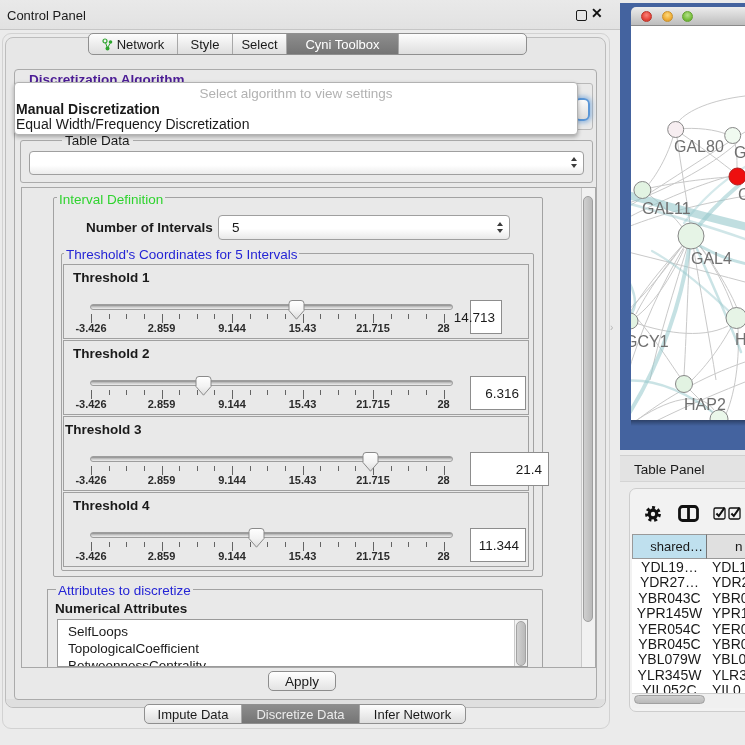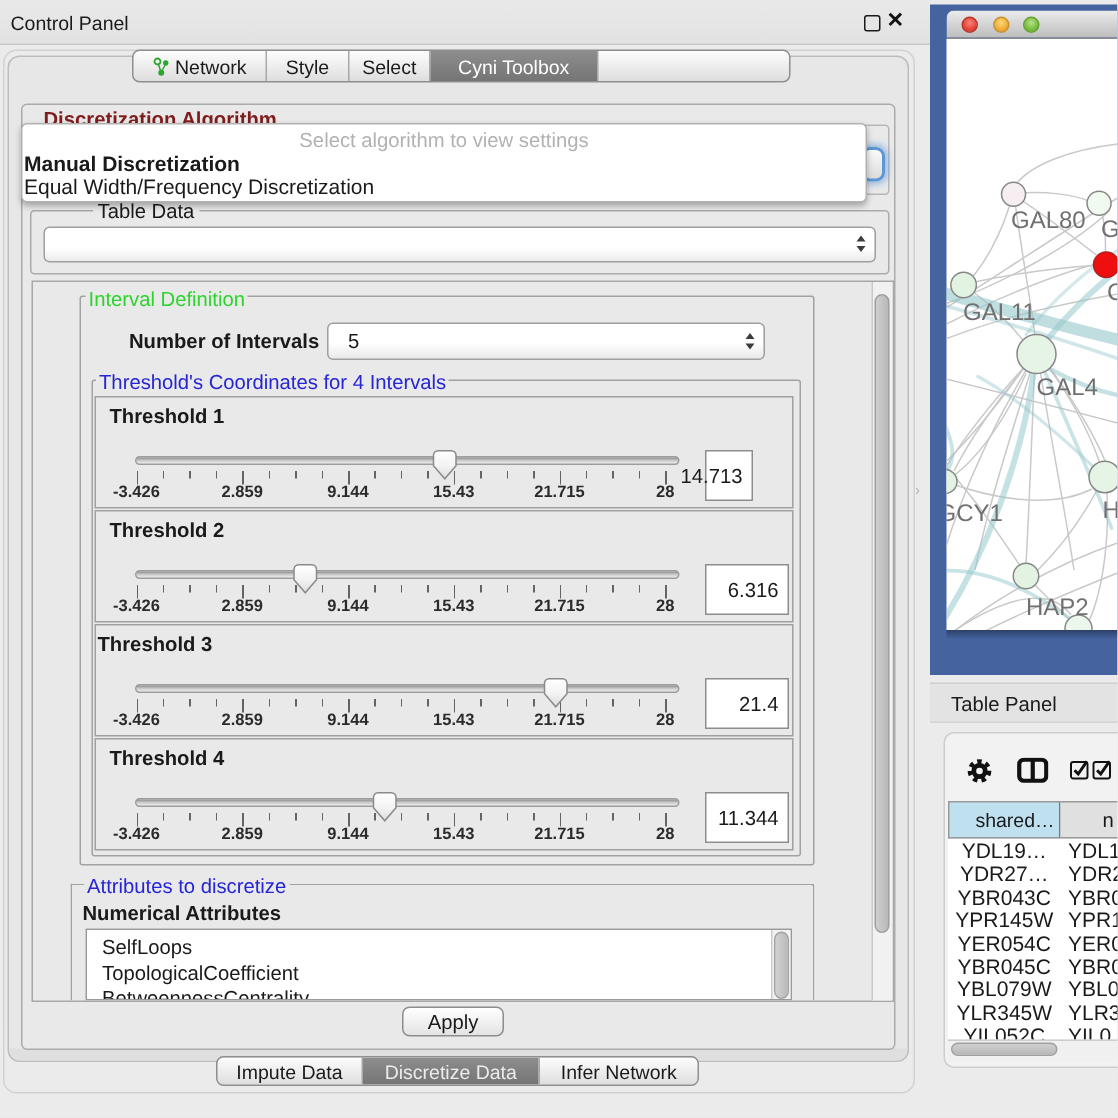--- a/index.html
+++ b/index.html
@@ -28,21 +28,21 @@
     <span>Network</span>
     </div>
   <div style="width:55px;border-right:1px solid #a8a8a8;display:flex;align-items:center;justify-content:center;">Style</div>
   <div style="width:54px;border-right:1px solid #a8a8a8;display:flex;align-items:center;justify-content:center;">Select</div>
   <div style="width:112px;border-right:1px solid #a8a8a8;display:flex;align-items:center;justify-content:center;background:linear-gradient(#8d8d8d,#757575);color:#fff;">Cyni Toolbox</div>
 </div>
 
 <div class="abs" style="left:14px;top:69px;width:583px;height:631px;background:#e9e9e9;border:1px solid #ababab;border-radius:4px;"></div>
 
 <div class="abs" style="left:20px;top:83px;width:573px;height:47px;border:1px solid #b8b8b8;border-radius:3px;"></div>
-<div class="abs" style="left:26px;top:72px;font-weight:bold;color:#7f1d1d;background:#e9e9e9;padding:0 3px;">Discretization Algorithm</div>
+<div class="abs" style="left:26px;top:72px;font-weight:bold;color:#4c1d95;background:#e9e9e9;padding:0 3px;">Discretization Algorithm</div>
 
 <div class="abs" style="left:574px;top:98px;width:16px;height:23px;border:2px solid #5b96d6;border-radius:6px;background:linear-gradient(#fafafa,#dcdcdc);box-shadow:0 0 4px 2px rgba(90,150,214,0.55);"></div>
 
 <div class="abs" style="left:20px;top:140px;width:573px;height:43px;border:1px solid #ababab;border-radius:3px;"></div>
 <div class="abs" style="left:26px;top:133px;background:#e9e9e9;padding:0 3px;margin-left:36px;">Table Data</div>
 <div class="abs" style="left:29px;top:151px;width:555px;height:24px;background:linear-gradient(#ffffff,#ffffff 60%,#ececec);border:1px solid #9f9f9f;border-radius:4px;display:flex;align-items:center;">
   <div style="position:absolute;right:6px;top:5px;display:flex;flex-direction:column;gap:3px;align-items:center;">
     <div style="width:0;height:0;border-left:3.5px solid transparent;border-right:3.5px solid transparent;border-bottom:4px solid #3c3c3c;"></div>
     <div style="width:0;height:0;border-left:3.5px solid transparent;border-right:3.5px solid transparent;border-top:4px solid #3c3c3c;"></div>
   </div>
@@ -59,21 +59,21 @@
 <div class="abs bold" style="left:86px;top:220px;">Number of Intervals</div>
 <div class="abs" style="left:218px;top:215px;width:292px;height:25px;background:linear-gradient(#ffffff,#ffffff 55%,#e9e9e9);border:1px solid #9f9f9f;border-radius:4px;display:flex;align-items:center;">
   <span style="padding-left:13px;">5</span>
   <div style="position:absolute;right:6px;top:6px;display:flex;flex-direction:column;gap:3px;align-items:center;">
     <div style="width:0;height:0;border-left:3.5px solid transparent;border-right:3.5px solid transparent;border-bottom:4px solid #3c3c3c;"></div>
     <div style="width:0;height:0;border-left:3.5px solid transparent;border-right:3.5px solid transparent;border-top:4px solid #3c3c3c;"></div>
   </div>
 </div>
 
 <div class="abs" style="left:61px;top:253px;width:473px;height:318px;border:1px solid #a2a2a2;border-radius:2px;"></div>
-<div class="abs" style="left:64px;top:247px;color:#2525d5;background:#e9e9e9;padding:0 2px;">Threshold's Coordinates for 4 Intervals</div>
+<div class="abs" style="left:64px;top:247px;color:#2525d5;background:#e9e9e9;padding:0 2px;">Threshold's Coordinates for 5 Intervals</div>
 
 <svg width="0" height="0" style="position:absolute">
     <defs>
       <linearGradient id="thg" x1="0" y1="0" x2="0" y2="1">
         <stop offset="0" stop-color="#ffffff"></stop>
         <stop offset="0.55" stop-color="#f2f2f2"></stop>
         <stop offset="1" stop-color="#dcdcdc"></stop>
       </linearGradient>
     </defs>
   </svg>
@@ -117,21 +117,21 @@
 <div class="abs" style="left:90.5px;top:466px;width:354.5px;height:9px;background:repeating-linear-gradient(90deg,#646464 0px,#646464 1px,transparent 1px,transparent 70.5px);"></div>
 <div class="abs" style="left:56px;top:474px;width:70px;text-align:center;font-size:11px;font-weight:bold;color:#2b2b2b;">-3.426</div>
 <div class="abs" style="left:126.5px;top:474px;width:70px;text-align:center;font-size:11px;font-weight:bold;color:#2b2b2b;">2.859</div>
 <div class="abs" style="left:197px;top:474px;width:70px;text-align:center;font-size:11px;font-weight:bold;color:#2b2b2b;">9.144</div>
 <div class="abs" style="left:267.5px;top:474px;width:70px;text-align:center;font-size:11px;font-weight:bold;color:#2b2b2b;">15.43</div>
 <div class="abs" style="left:338px;top:474px;width:70px;text-align:center;font-size:11px;font-weight:bold;color:#2b2b2b;">21.715</div>
 <div class="abs" style="left:408.5px;top:474px;width:70px;text-align:center;font-size:11px;font-weight:bold;color:#2b2b2b;">28</div>
 <svg class="abs" style="left:362.0px;top:452px;" width="17" height="20" viewBox="0 0 17 20">
     <path d="M4 0.5 h9 a3 3 0 0 1 3 3 v7 L8.5 19.2 L1 10.5 v-7 a3 3 0 0 1 3-3 z" fill="url(#thg)" stroke="#8a8a8a" stroke-width="1"></path>
   </svg>
-<div class="abs" style="left:470px;top:452px;width:56px;height:34px;background:#fff;border:1px solid #8d8d8d;display:flex;align-items:center;justify-content:flex-end;padding-right:6px;">21.4</div>
+<div class="abs" style="left:470px;top:452px;width:79px;height:34px;background:#fff;border:1px solid #8d8d8d;display:flex;align-items:center;justify-content:flex-end;padding-right:6px;">21.4</div>
 
 <div class="abs" style="left:63px;top:492px;width:466px;height:75px;border:1px solid #a0a0a0;"></div>
 <div class="abs bold" style="left:73px;top:498px;">Threshold 4</div>
 <div class="abs" style="left:90px;top:532px;width:363px;height:6px;border-radius:3px;background:linear-gradient(#8a8a8a,#c6c6c6 45%,#eeeeee);border:1px solid #9d9d9d;"></div>
 <div class="abs" style="left:90.5px;top:542px;width:354.5px;height:5px;background:repeating-linear-gradient(90deg,#646464 0px,#646464 1px,transparent 1px,transparent 17.625px);"></div>
 <div class="abs" style="left:90.5px;top:542px;width:354.5px;height:9px;background:repeating-linear-gradient(90deg,#646464 0px,#646464 1px,transparent 1px,transparent 70.5px);"></div>
 <div class="abs" style="left:56px;top:550px;width:70px;text-align:center;font-size:11px;font-weight:bold;color:#2b2b2b;">-3.426</div>
 <div class="abs" style="left:126.5px;top:550px;width:70px;text-align:center;font-size:11px;font-weight:bold;color:#2b2b2b;">2.859</div>
 <div class="abs" style="left:197px;top:550px;width:70px;text-align:center;font-size:11px;font-weight:bold;color:#2b2b2b;">9.144</div>
 <div class="abs" style="left:267.5px;top:550px;width:70px;text-align:center;font-size:11px;font-weight:bold;color:#2b2b2b;">15.43</div>

